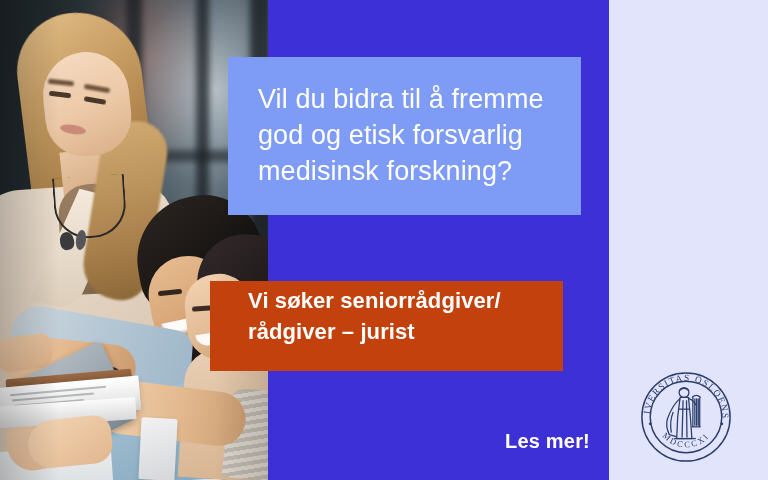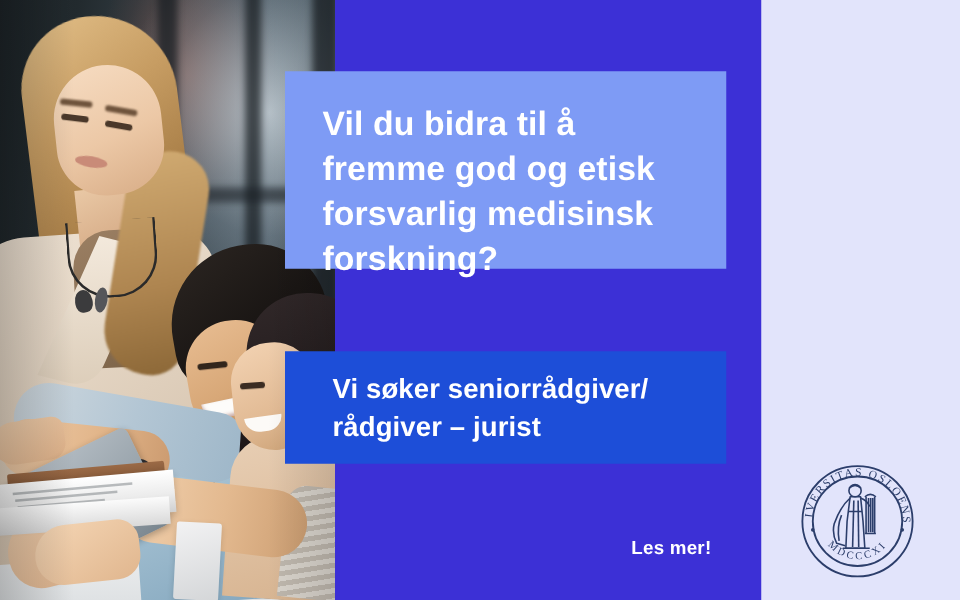--- a/index.html
+++ b/index.html
@@ -456,46 +456,46 @@
     width: 353px; height: 158px;
     background: #7E9BF5;
     box-sizing: border-box;
     padding: 24px 26px 0 30px;
   }
   .headline {
     margin: 0;
     color: #ffffff;
     font-size: 27px;
     line-height: 36px;
-    font-weight: 700;
+    font-weight: 400;
     letter-spacing: 0.1px;
   }
 
   .subhead-box {
     position: absolute;
-    left: 228px; top: 281px;
+    left: 210px; top: 281px;
     width: 353px; height: 90px;
-    background: #1d4ed8;
+    background: #c2410c;
     box-sizing: border-box;
-    padding: 14px 26px 0 38px;
+    padding: 4px 26px 0 38px;
   }
   .subhead {
     margin: 0;
     color: #ffffff;
     font-size: 22px;
     line-height: 31px;
     font-weight: 700;
     letter-spacing: 0.1px;
   }
 
   .cta {
     position: absolute;
     left: 505px; top: 430px;
     color: #ffffff;
-    font-size: 15px;
+    font-size: 20px;
     font-weight: 700;
     letter-spacing: 0.2px;
   }
 
   
   .rek-logo {
     position: absolute;
     left: 650px; top: 26px;
     display: flex;
     align-items: center;

